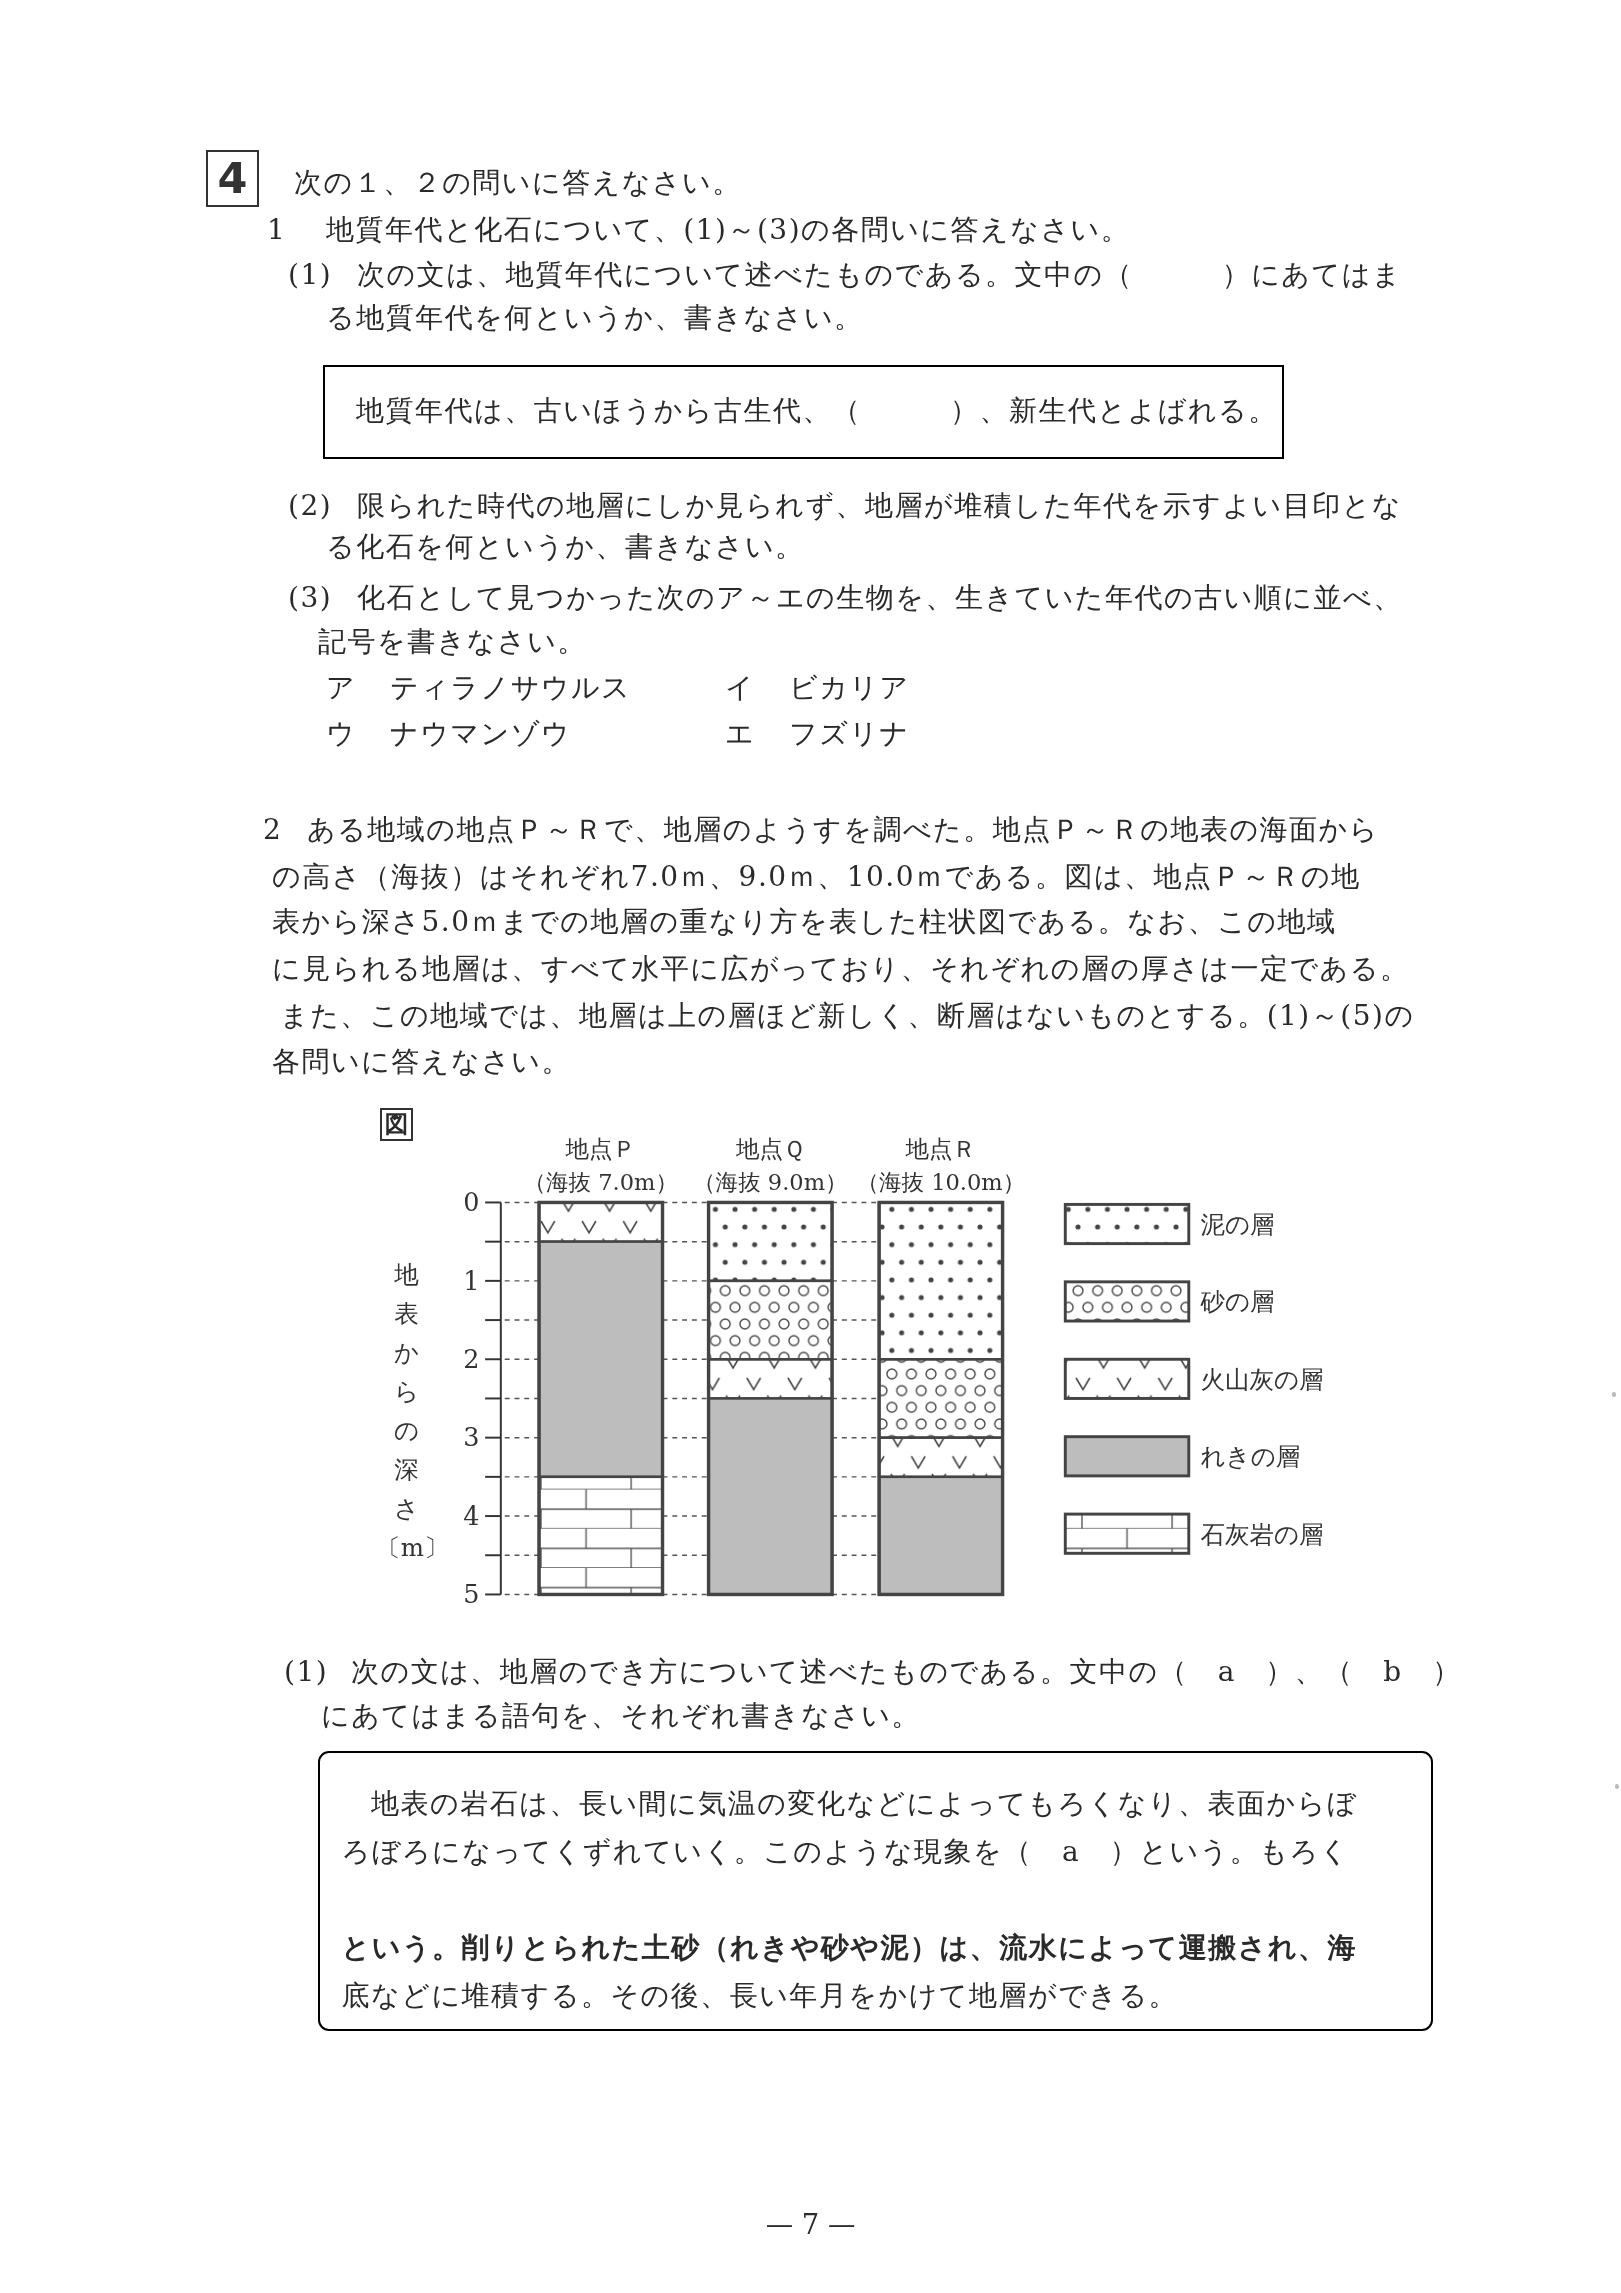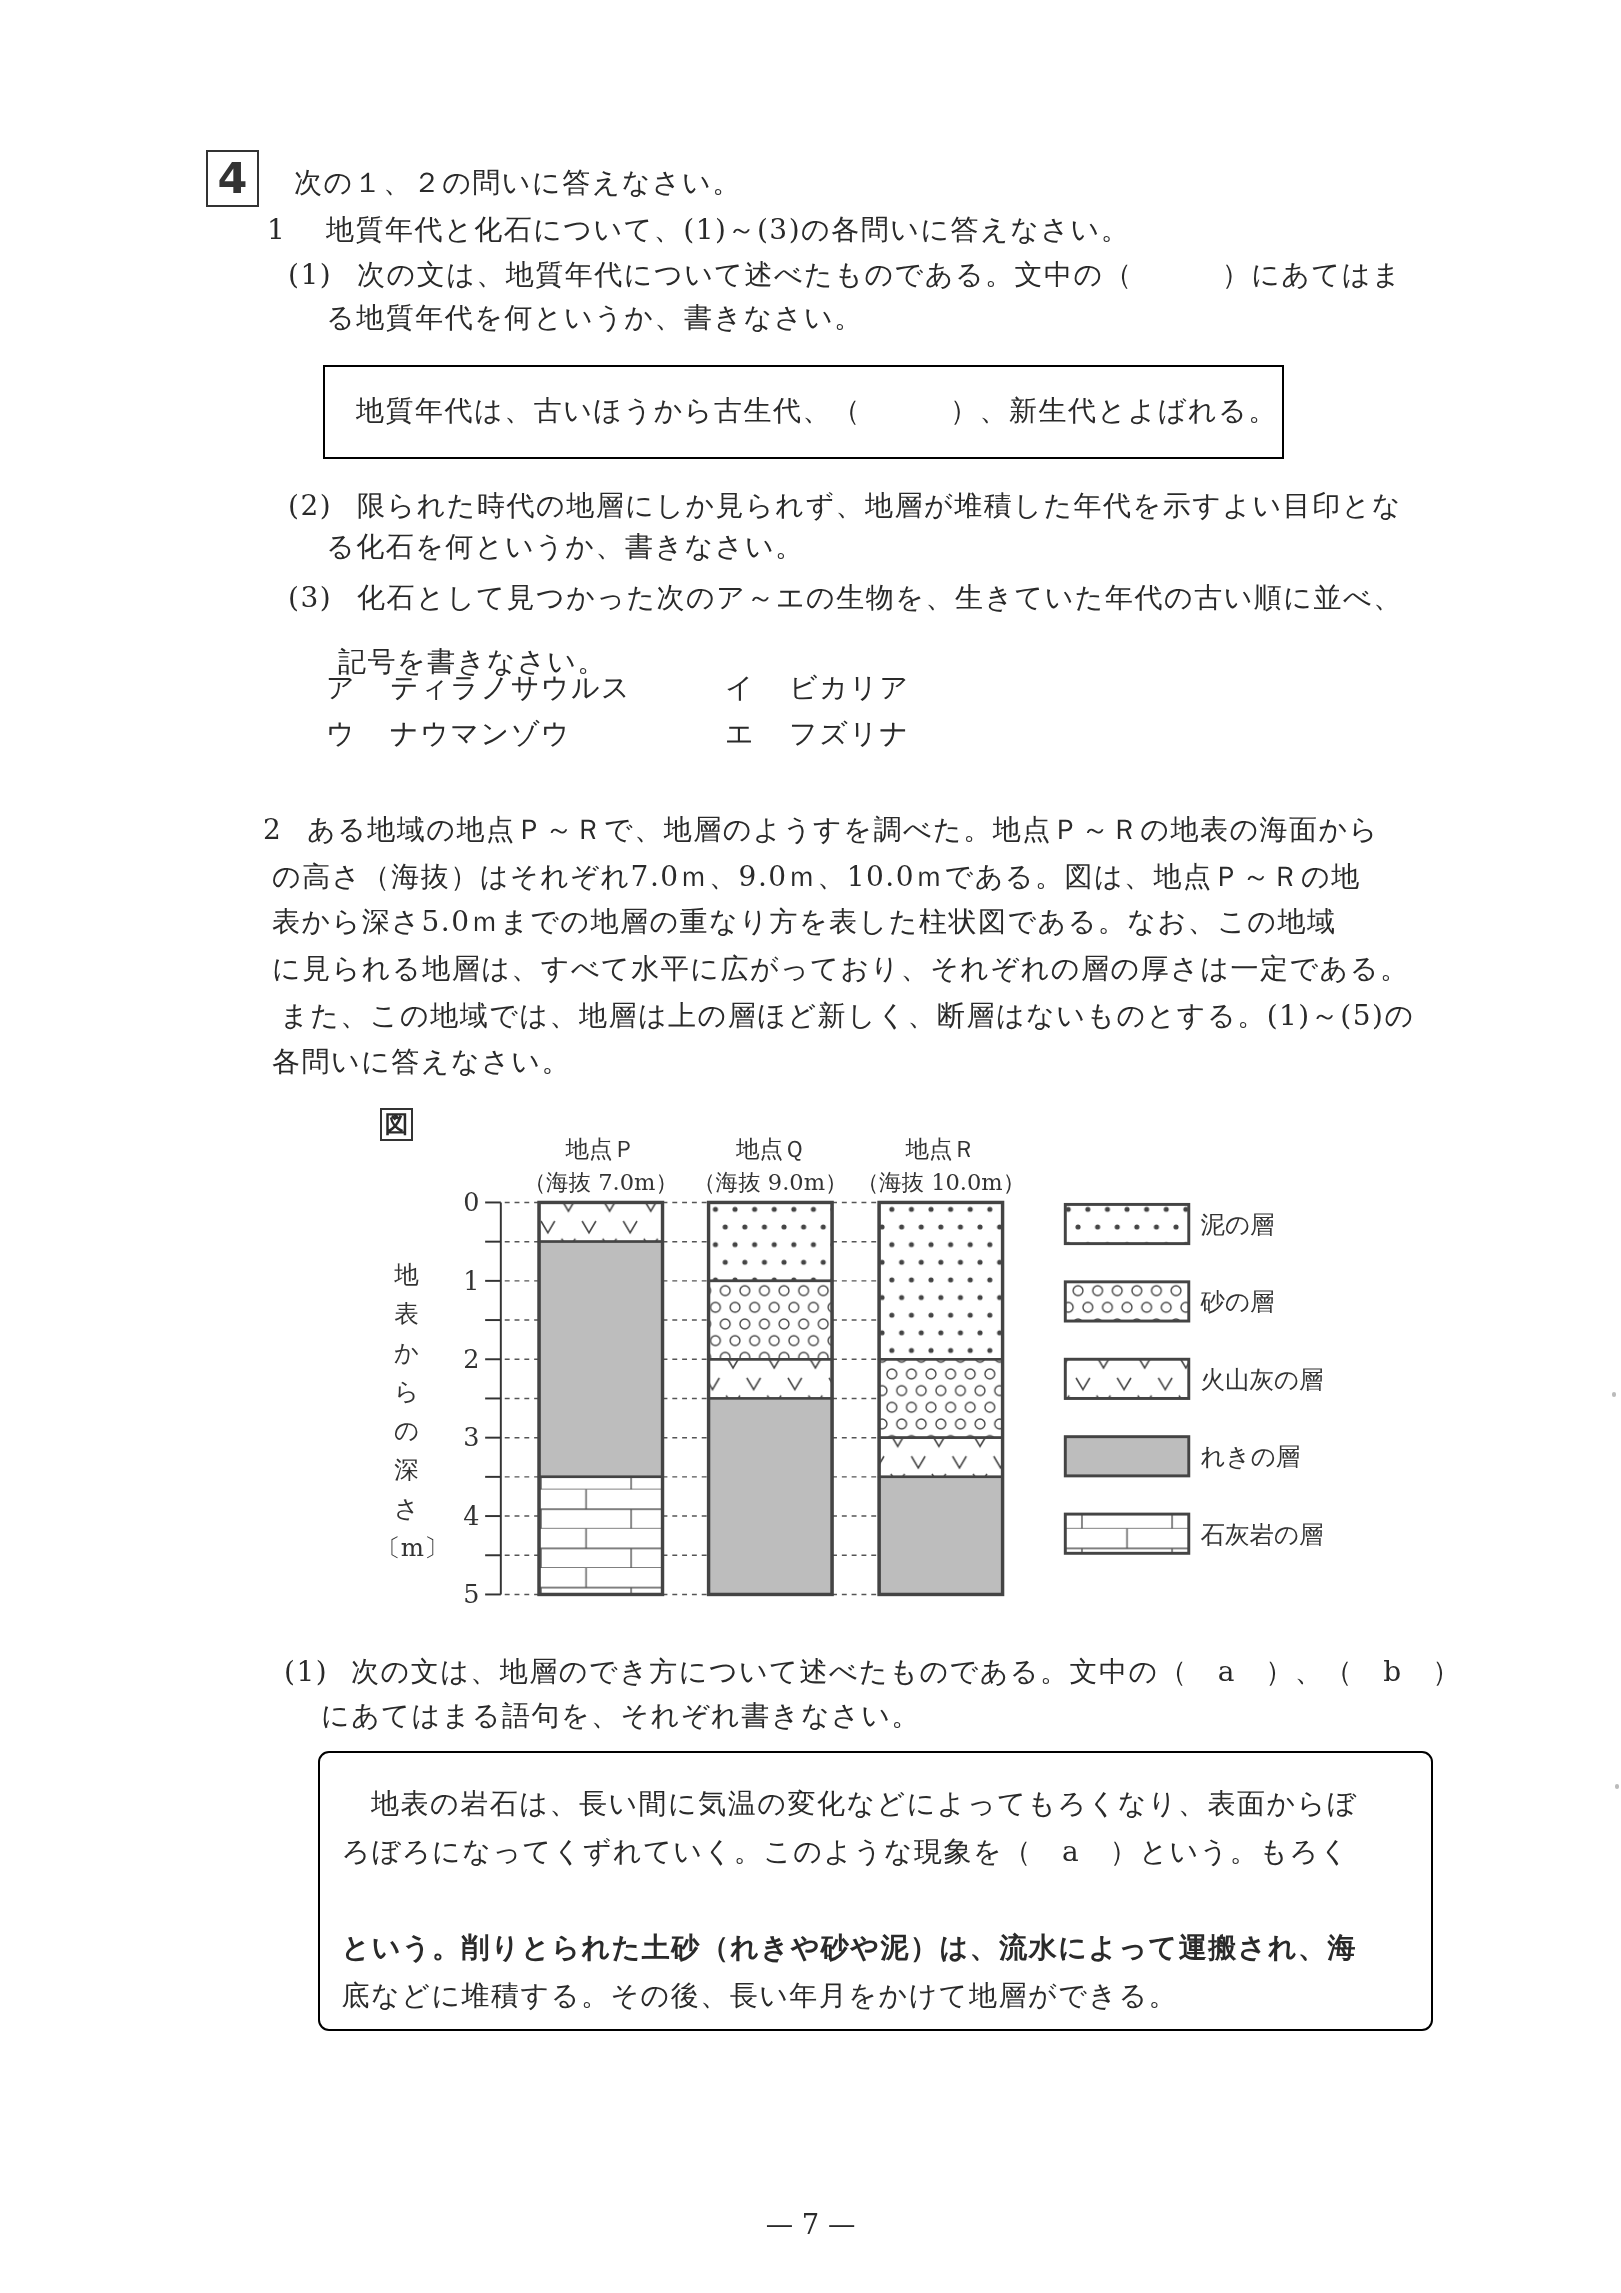--- a/index.html
+++ b/index.html
@@ -31,21 +31,21 @@
 <div class="box" style="left:323px;top:365px;width:957px;height:90px;">
   <div class="ln" style="left:31px;top:25.5px;">地質年代は、古いほうから古生代、（　　　）、新生代とよばれる。</div>
 </div>
 
 <div class="ln" style="left:288px;top:488px;">(2)</div>
 <div class="ln" style="left:357px;top:488px;">限られた時代の地層にしか見られず、地層が堆積した年代を示すよい目印とな</div>
 <div class="ln" style="left:326px;top:531px;font-family:Liberation Mono, monospace;">る化石を何というか、書きなさい。</div>
 
 <div class="ln" style="left:288px;top:580px;">(3)</div>
 <div class="ln" style="left:357px;top:580px;">化石として見つかった次のア～エの生物を、生きていた年代の古い順に並べ、</div>
-<div class="ln" style="left:338px;top:624px;margin-top:20px;">記号を書きなさい。</div>
+<div class="ln" style="left:318px;top:624px;">記号を書きなさい。</div>
 
 <div>
   <div class="ln" style="left:326px;top:670px;">ア</div>
   <div class="ln" style="left:390px;top:670px;">ティラノサウルス</div>
   <div class="ln" style="left:725px;top:670px;">イ</div>
   <div class="ln" style="left:789px;top:670px;">ビカリア</div>
   <div class="ln" style="left:326px;top:716px;">ウ</div>
   <div class="ln" style="left:390px;top:716px;">ナウマンゾウ</div>
   <div class="ln" style="left:725px;top:716px;">エ</div>
   <div class="ln" style="left:789px;top:716px;text-align:center;">フズリナ</div>

